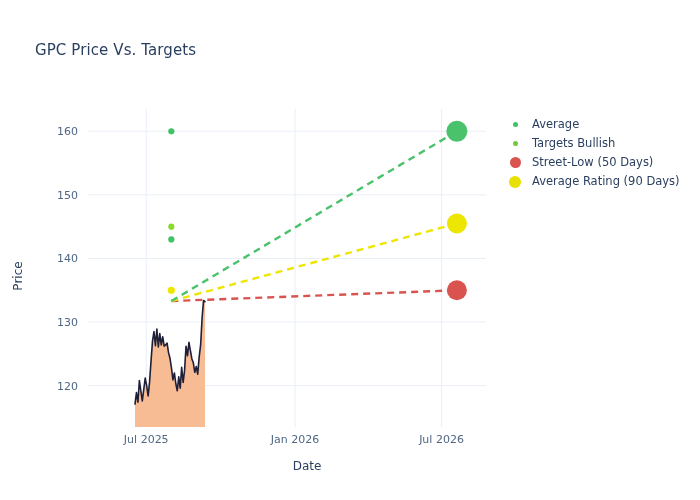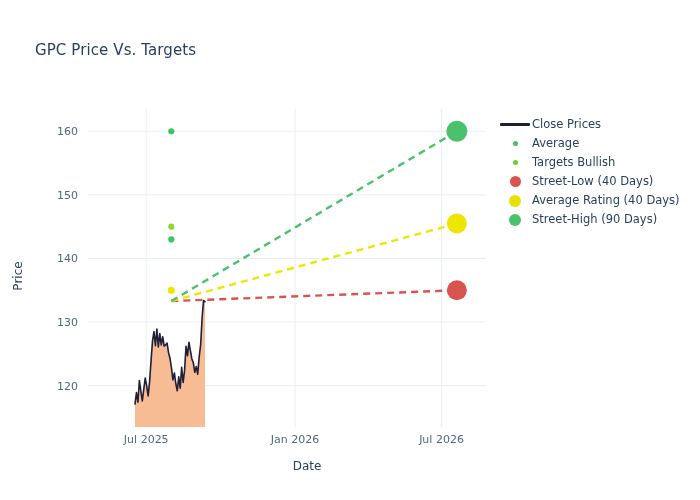--- a/index.html
+++ b/index.html
@@ -140,49 +140,37 @@
         <text x="441.5081300813008" y="434" text-anchor="middle" class="tick-label">Jul 2026</text>
       </g>
 
     <text class="axis-title" x="307" y="461" text-anchor="middle">Date</text>
     <text class="axis-title" x="22" y="267" text-anchor="middle" transform="rotate(-90 22 267)">Price</text>
   </svg>
 
   <div class="legend-box" id="legend-box">
       <div class="legend-row">
         <span class="legend-marker">
-          <span class="lm-line" style="background: rgb(31, 31, 56);"></span>
-        </span>
-        <span class="legend-label">Close Prices</span>
-      </div>
-      <div class="legend-row">
-        <span class="legend-marker">
           <span class="lm-dot" style="width: 5px; height: 5px; background: rgb(62, 196, 100);"></span>
         </span>
         <span class="legend-label">Average</span>
       </div>
       <div class="legend-row">
         <span class="legend-marker">
           <span class="lm-dot" style="width: 5px; height: 5px; background: rgb(110, 203, 59);"></span>
         </span>
         <span class="legend-label">Targets Bullish</span>
       </div>
       <div class="legend-row">
         <span class="legend-marker">
           <span class="lm-dot" style="width: 11px; height: 11px; background: rgb(217, 83, 79);"></span>
         </span>
-        <span class="legend-label">Street-Low (40 Days)</span>
+        <span class="legend-label">Street-Low (50 Days)</span>
       </div>
       <div class="legend-row">
         <span class="legend-marker">
           <span class="lm-dot" style="width: 12px; height: 12px; background: rgb(232, 224, 0);"></span>
         </span>
-        <span class="legend-label">Average Rating (40 Days)</span>
-      </div>
-      <div class="legend-row">
-        <span class="legend-marker">
-          <span class="lm-dot" style="width: 12px; height: 12px; background: rgb(74, 194, 107);"></span>
-        </span>
-        <span class="legend-label">Street-High (90 Days)</span>
+        <span class="legend-label">Average Rating (90 Days)</span>
       </div>
     </div>
 
 </div>
 
 </body></html>

